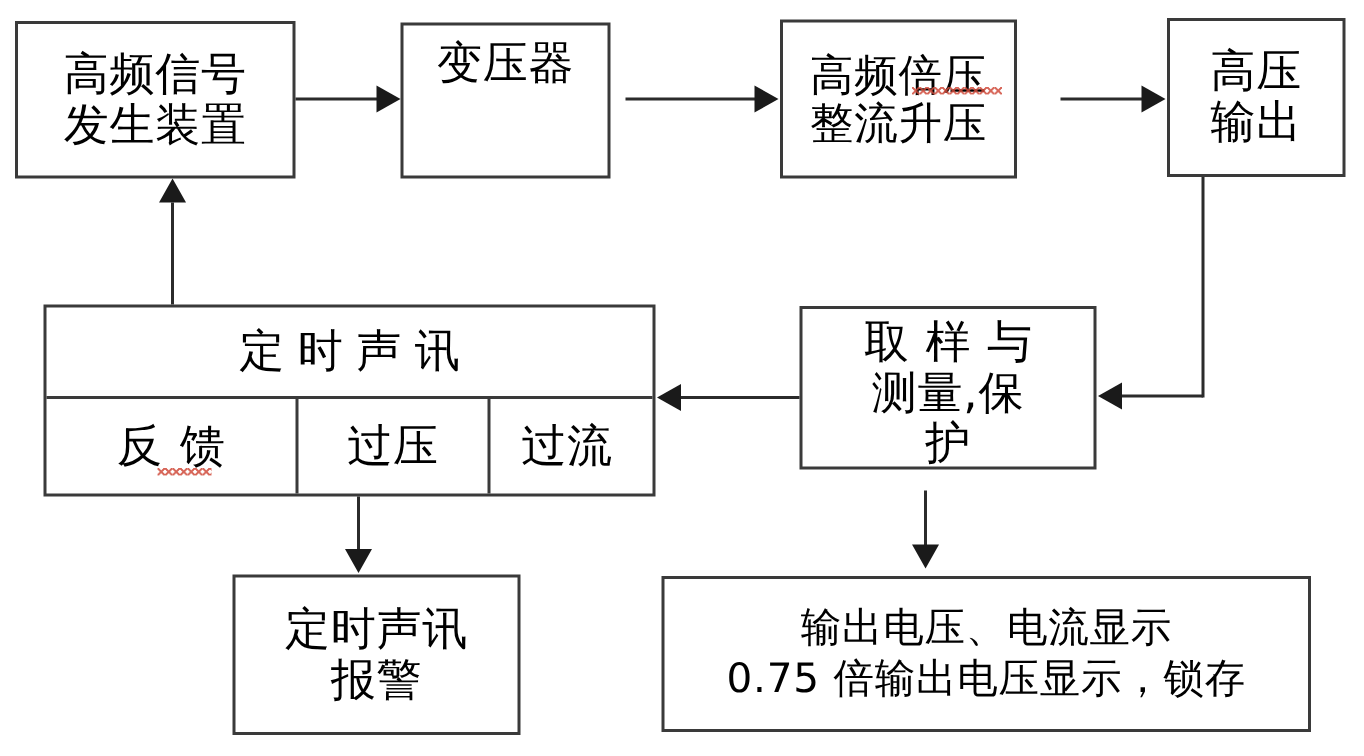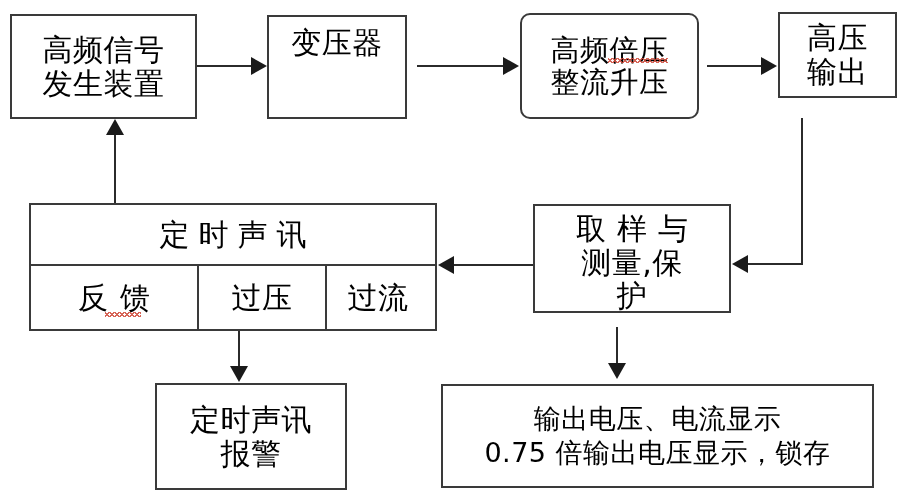--- a/index.html
+++ b/index.html
@@ -41,26 +41,25 @@
     left: 10px; top: 14px; width: 187px; height: 105px;
     font-size: 30px;
   }
   #box-transformer {
     left: 267px; top: 15px; width: 140px; height: 104px;
     font-size: 30px;
     justify-content: flex-start;
     padding-top: 9px;
   }
   #box-hf-multiplier {
-    left: 520px; top: 13px; width: 179px; height: 106px;
+    left: 520px; top: 13px; width: 158px; height: 106px;
     font-size: 29px;
-    border-radius: 10px;
   }
   #box-hv-output {
-    left: 778px; top: 12px; width: 119px; height: 86px;
+    left: 778px; top: 12px; width: 119px; height: 106px;
     font-size: 30px;
   }
   
   #box-control-circuit {
     left: 29px; top: 203px; width: 408px; height: 128px;
     border: 2px solid #3a3a3a;
     display: block;
     padding: 0;
   }
   #control-header {

